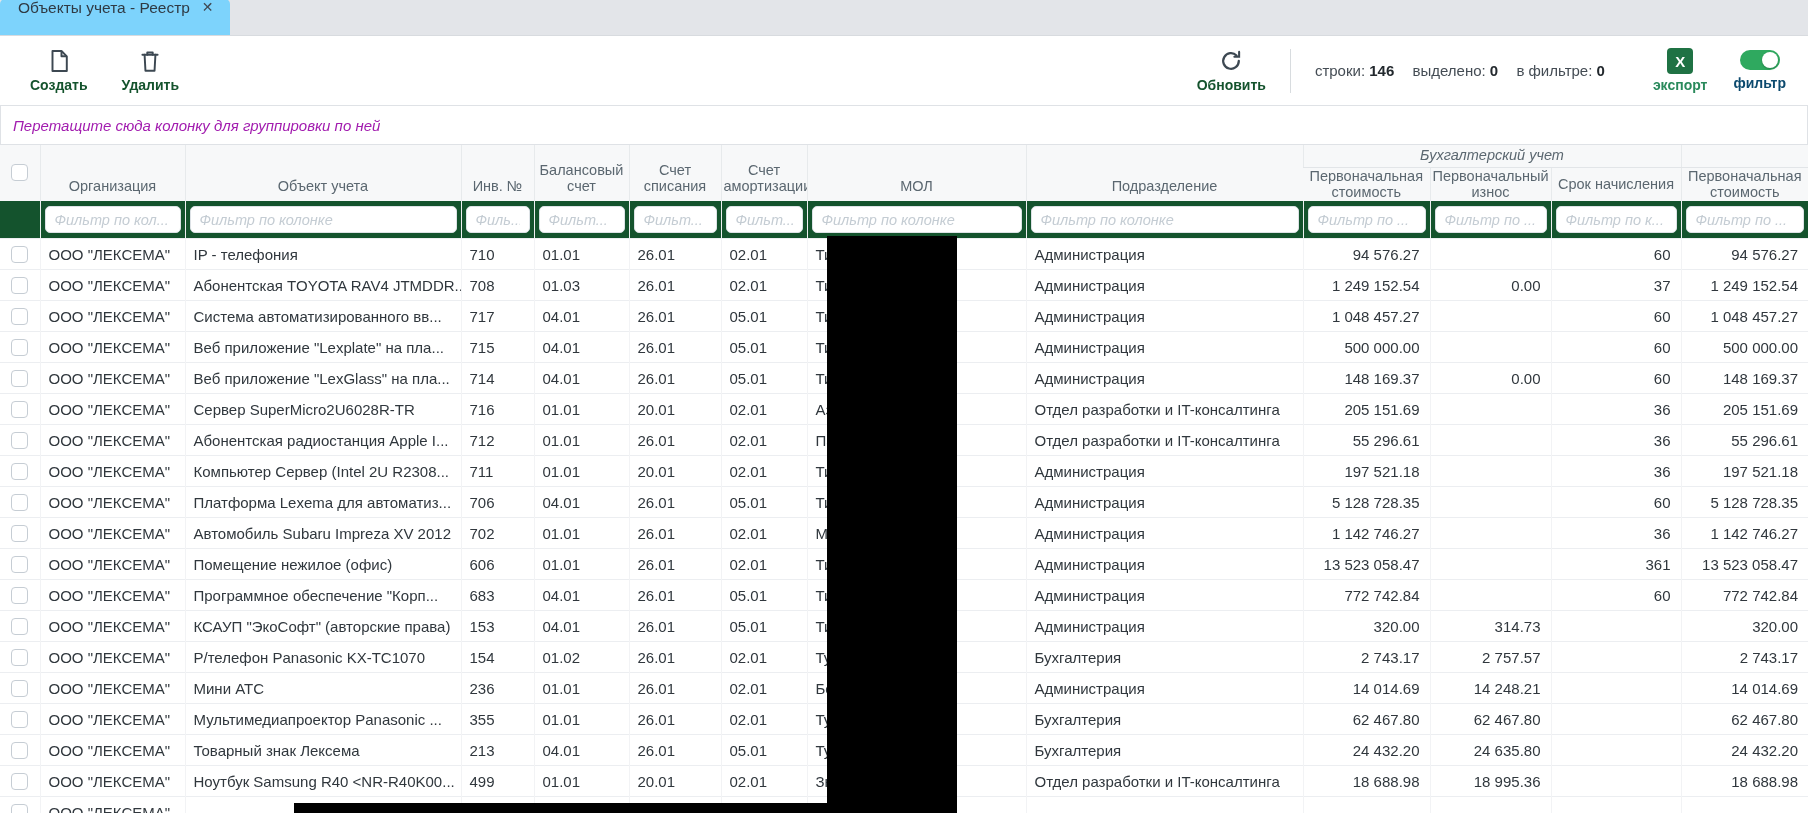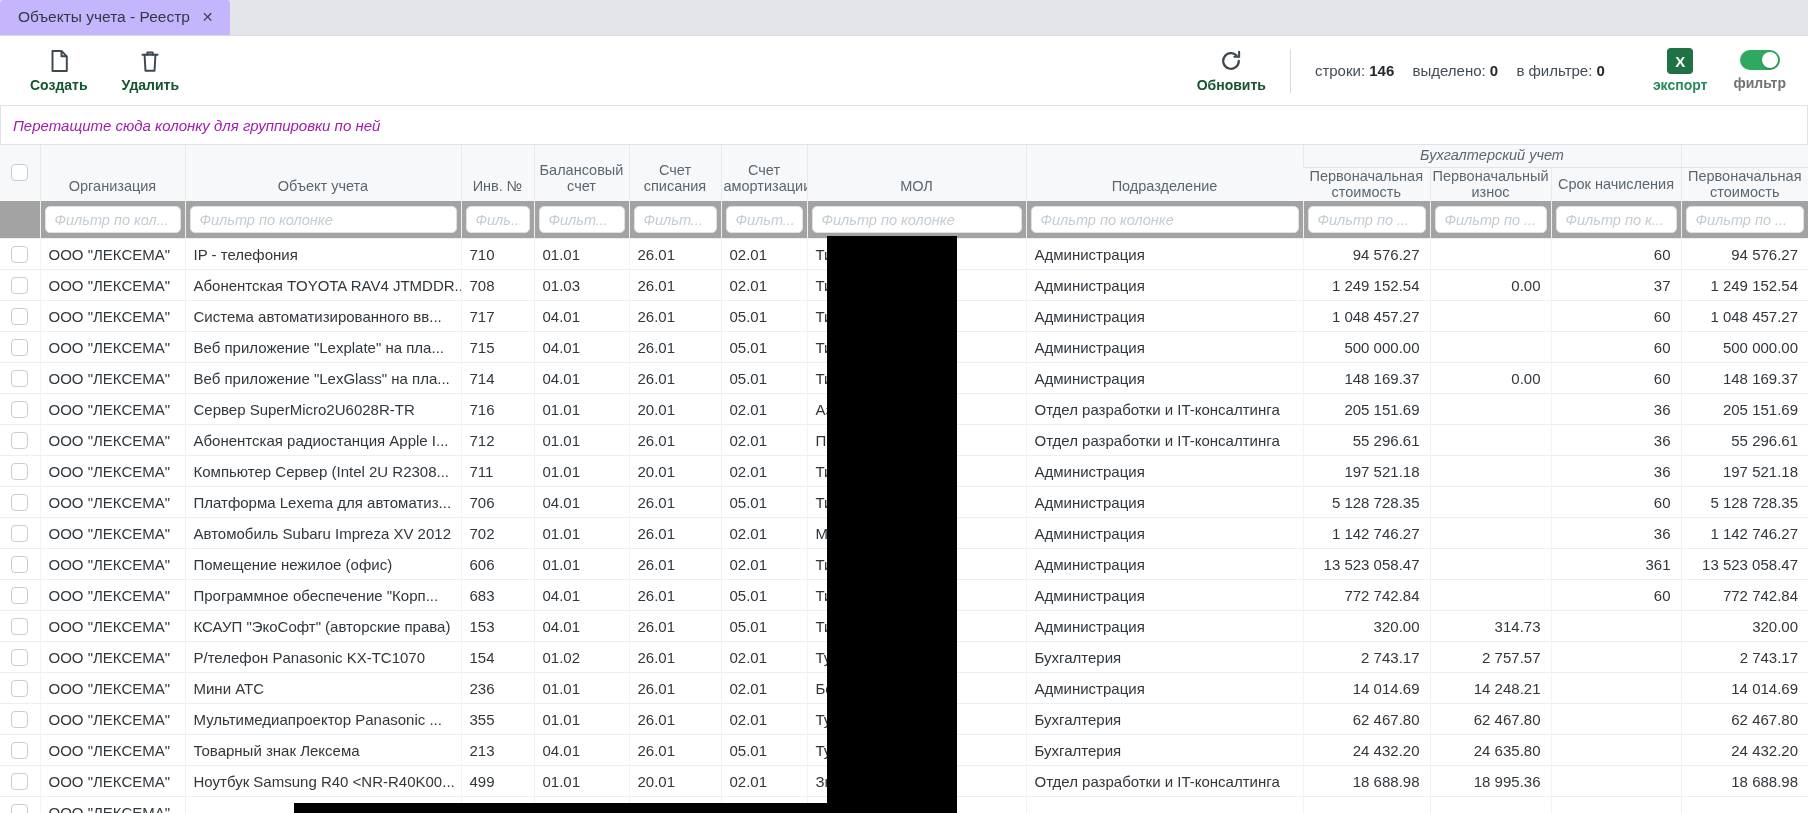--- a/index.html
+++ b/index.html
@@ -6,21 +6,21 @@
   html,body { margin:0; padding:0; }
   body {
     width:1808px; height:813px; overflow:hidden; position:relative;
     background:#fff; font-family:"Liberation Sans","DejaVu Sans",sans-serif;
     color:#30373d;
   }
 
   
   .tabbar { height:36px; background:#e3e5e9; display:flex; align-items:flex-end; border-bottom:1px solid #d8dbdf; }
   .tab {
-    height:36px; background:#c4b5fd; display:flex; align-items:center;
+    height:36px; background:#7dd3fc; display:flex; align-items:flex-start;
     padding:0 16px 0 18px; border-radius:5px 5px 0 0; font-size:15.5px; color:#2f3a44;
   }
   .tab .close { margin-left:12px; font-size:14px; color:#3f4852; font-weight:bold; cursor:pointer; }
 
   
   .toolbar { height:69px; background:#fff; display:flex; align-items:center; }
   .tbtn { display:flex; flex-direction:column; align-items:center; justify-content:center; margin-left:34px; cursor:pointer; }
   .tbtn:first-child { margin-left:30px; }
   .tbtn svg { display:block; }
   .tbtn .lbl { margin-top:3px; font-size:14px; color:#14532d; font-weight:600; }
@@ -28,21 +28,21 @@
   .vdiv { width:1px; height:44px; background:#d8dcdf; margin:0 24px; }
   .stats { font-size:15px; color:#444c54; white-space:nowrap; }
   .stats b { color:#23292e; font-weight:700; }
   .stats .seg { margin-right:14px;margin-top:28px; }
   .excel-btn { display:flex; flex-direction:column; align-items:center; margin:0 26px 0 34px; cursor:pointer; }
   .excel-icon { width:26px; height:26px; background:#1f7244; border-radius:4px; color:#fff; font-weight:bold; font-size:15px; display:flex; align-items:center; justify-content:center; }
   .excel-btn .lbl { margin-top:3px; font-size:14px; color:#2a8a5c; font-weight:600; }
   .toggle-wrap { display:flex; flex-direction:column; align-items:center; margin-right:22px; cursor:pointer; }
   .toggle { width:40px; height:20px; border-radius:10px; background:#2fa95f; position:relative; }
   .toggle .knob { position:absolute; right:2px; top:2px; width:16px; height:16px; border-radius:50%; background:#fff; box-shadow:0 1px 2px rgba(0,0,0,.25); }
-  .toggle-wrap .lbl { margin-top:5px; font-size:14px; color:#737373; font-weight:600; }
+  .toggle-wrap .lbl { margin-top:5px; font-size:14px; color:#0c4a6e; font-weight:600; }
 
   
   .groupbar {
     height:40px; border:1px solid #dfe2e6; background:#fff;
     display:flex; align-items:center; padding-left:12px;
     font-style:italic; font-size:15px; color:#a21caf;
   }
 
   
   table { border-collapse:collapse; table-layout:fixed; width:1808px; }
@@ -50,21 +50,21 @@
     background:#f7f8f9; color:#5b6770; font-weight:400; font-size:14.5px;
     border-left:1px solid #e7eaec; overflow:hidden; white-space:normal; line-height:1.15;
     padding:0 2px;
   }
   thead tr th:first-child { border-left:none; }
   th.grp { height:22px; border-bottom:1px solid #e2e5e8; vertical-align:middle;font-style:italic; }
   th.sub { height:31px; vertical-align:middle; }
   th.full { vertical-align:bottom; padding-bottom:6px; }
   th.cb-head { vertical-align:middle; }
 
-  .filter-row td { background:#a3a3a3; border-left:1px solid #eef0f2; height:38px; padding:0; vertical-align:middle; }
+  .filter-row td { background:#14532d; border-left:1px solid #eef0f2; height:38px; padding:0; vertical-align:middle; }
   .filter-row td:first-child { border-left:none; }
   .filter-input {
     width:calc(100% - 8px); margin:0 4px; height:27px;
     border:1px solid #dde2e6; border-radius:5px; background:#fff;
     font-family:"Liberation Sans","DejaVu Sans",sans-serif;
     font-style:italic; font-size:14.5px; color:#444; padding:0 9px; outline:none;
   }
   .filter-input::placeholder { color:#c4ccd3; opacity:1; }
 
   tbody td {

